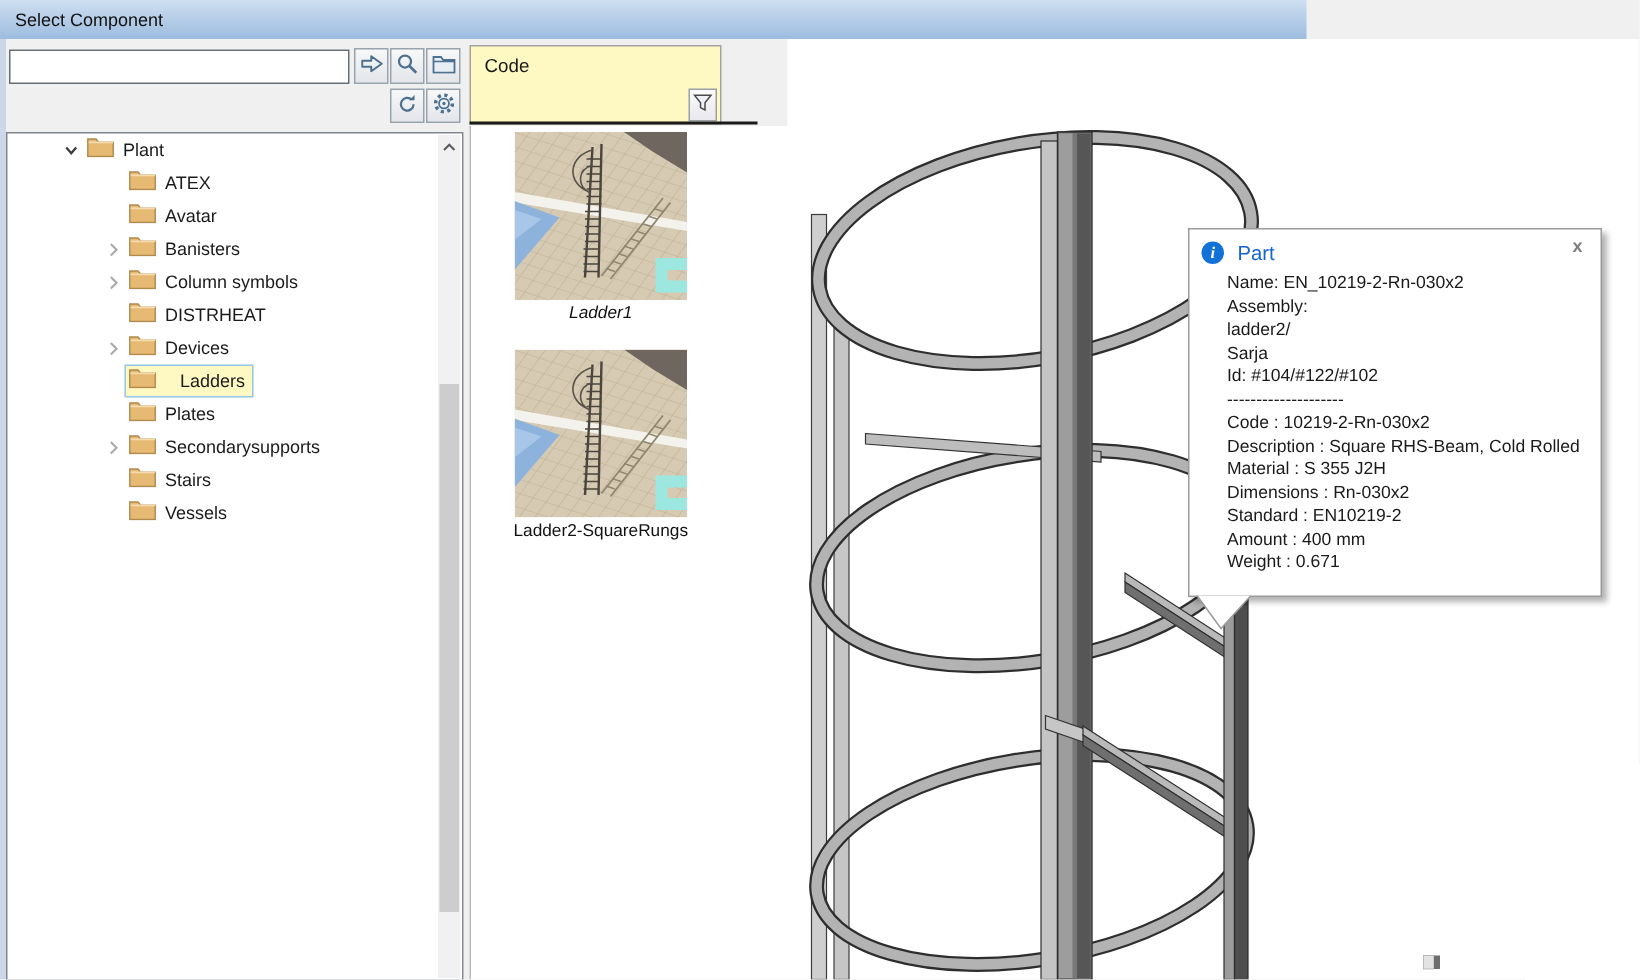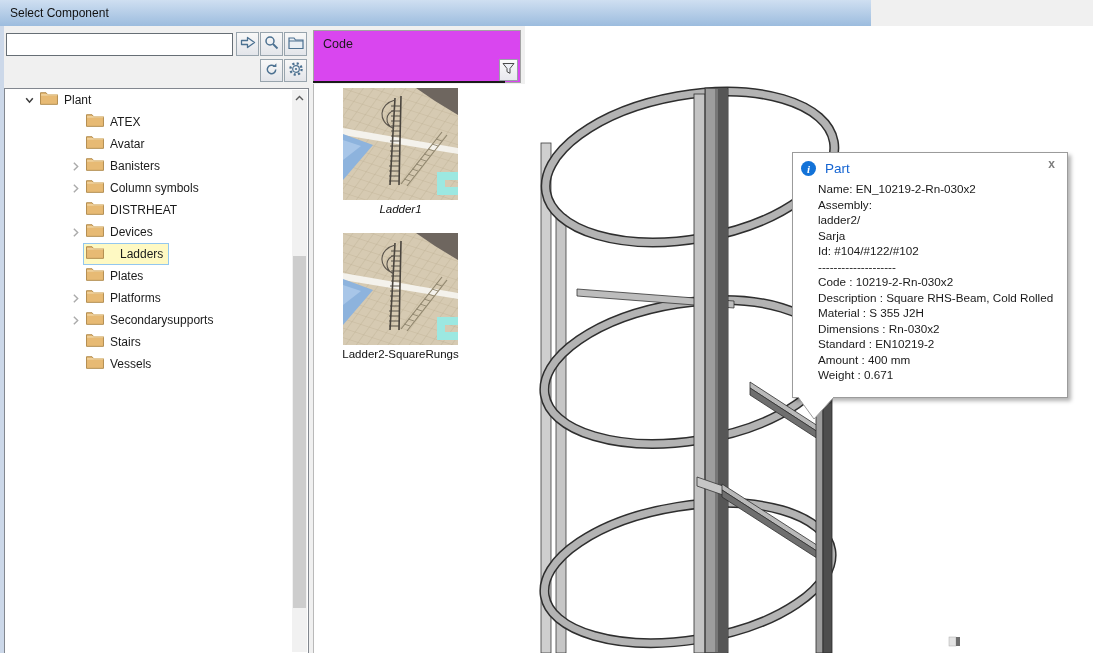--- a/index.html
+++ b/index.html
@@ -13,32 +13,32 @@
   
   .search{position:absolute;left:6px;top:33px;width:227px;height:23px;box-sizing:border-box;
           border:1px solid #666e75;background:#fff;font-size:12px;padding:0 4px;outline:none;}
   .tb{position:absolute;width:23px;height:24px;box-sizing:border-box;
       background:linear-gradient(#f8f8f8,#e3e5ea);border:1px solid #98a4ad;
       display:flex;align-items:center;justify-content:center;padding:0;cursor:pointer;}
   
   .tree-panel{position:absolute;left:4px;top:88px;width:305px;height:566px;box-sizing:border-box;
               background:#fff;border:1px solid #82878f;}
   .trow{position:relative;display:flex;align-items:center;height:22px;font-size:12px;color:#1b1b1b;cursor:default;}
-  .l0{padding-left:16px;} .l1{padding-left:62px;}
+  .l0{padding-left:34px;} .l1{padding-left:62px;}
   .chev{width:16px;flex:0 0 16px;display:inline-flex;align-items:center;justify-content:center;}
   .ncontent{display:inline-flex;align-items:center;gap:6px;padding:1px 5px 2px 2px;border:1px solid transparent;}
   .trow.selected .ncontent{background:#fef9c3;border-color:#93c7ef;gap:16px;}
   .nlabel{white-space:nowrap;}
   .vscroll{position:absolute;right:1px;top:1px;bottom:1px;width:15px;background:#f1f1f1;}
   .sb-up{height:16px;display:flex;align-items:center;justify-content:center;cursor:pointer;}
   .sb-thumb{position:absolute;left:1px;right:1px;top:166px;height:352px;background:#cdcdcd;cursor:pointer;}
   
   .list-bg{position:absolute;left:313px;top:84px;width:212px;height:569px;background:#fff;border-left:1px solid #b9b9b9;}
-  .list-header{position:absolute;left:313px;top:30px;width:208px;height:53px;box-sizing:border-box;
-               background:#d946ef;border:1px solid #a3a3a3;}
+  .list-header{position:absolute;left:313px;top:30px;width:168px;height:53px;box-sizing:border-box;
+               background:#fef9c3;border:1px solid #a3a3a3;}
   .list-header .htext{position:absolute;left:9px;top:6px;font-size:12.5px;color:#1a1a1a;}
   .filter-btn{position:absolute;right:2px;bottom:1px;width:19px;height:22px;box-sizing:border-box;
               background:linear-gradient(#fbfbfb,#e8e8ee);border:1px solid #9aa0a8;
               display:flex;align-items:center;justify-content:center;cursor:pointer;padding:0;}
   .header-underline{position:absolute;left:313px;top:81px;width:192px;height:2px;background:#1a1a1a;}
   .thumb-item{position:absolute;width:115px;cursor:pointer;}
   .thumb-img{width:115px;height:112px;overflow:hidden;}
   .thumb-label{position:relative;left:50%;transform:translateX(-50%);width:max-content;
                white-space:nowrap;font-size:11.5px;color:#111;margin-top:3px;}
   
@@ -219,34 +219,20 @@
       <span class="chev"></span>
       <span class="ncontent">
           <span><svg width="18" height="14" viewBox="0 0 17 13">
               <path d="M0.5 1.5 h5.2 l1.6 2 h9.2 v9 h-16 z" fill="#e7ba74" stroke="#b08a4c" stroke-width="0.9"></path>
               <path d="M1 3.6 h15.4" stroke="#f4dcae" stroke-width="1.1"></path>
             </svg></span>
       <span class="nlabel">Plates</span>
         </span>
     </div>
 
-    <div class="trow l1">
-      <span class="chev">
-          <svg width="11" height="11" viewBox="0 0 10 10">
-            <path d="M3.5 1.5 L7 5 L3.5 8.5" fill="none" stroke="#ababab" stroke-width="1.3"></path>
-          </svg>
-        </span>
-      <span class="ncontent">
-          <span><svg width="18" height="14" viewBox="0 0 17 13">
-              <path d="M0.5 1.5 h5.2 l1.6 2 h9.2 v9 h-16 z" fill="#e7ba74" stroke="#b08a4c" stroke-width="0.9"></path>
-              <path d="M1 3.6 h15.4" stroke="#f4dcae" stroke-width="1.1"></path>
-            </svg></span>
-      <span class="nlabel">Platforms</span>
-        </span>
-    </div>
 
     <div class="trow l1">
       <span class="chev">
           <svg width="11" height="11" viewBox="0 0 10 10">
             <path d="M3.5 1.5 L7 5 L3.5 8.5" fill="none" stroke="#ababab" stroke-width="1.3"></path>
           </svg>
         </span>
       <span class="ncontent">
           <span><svg width="18" height="14" viewBox="0 0 17 13">
               <path d="M0.5 1.5 h5.2 l1.6 2 h9.2 v9 h-16 z" fill="#e7ba74" stroke="#b08a4c" stroke-width="0.9"></path>

